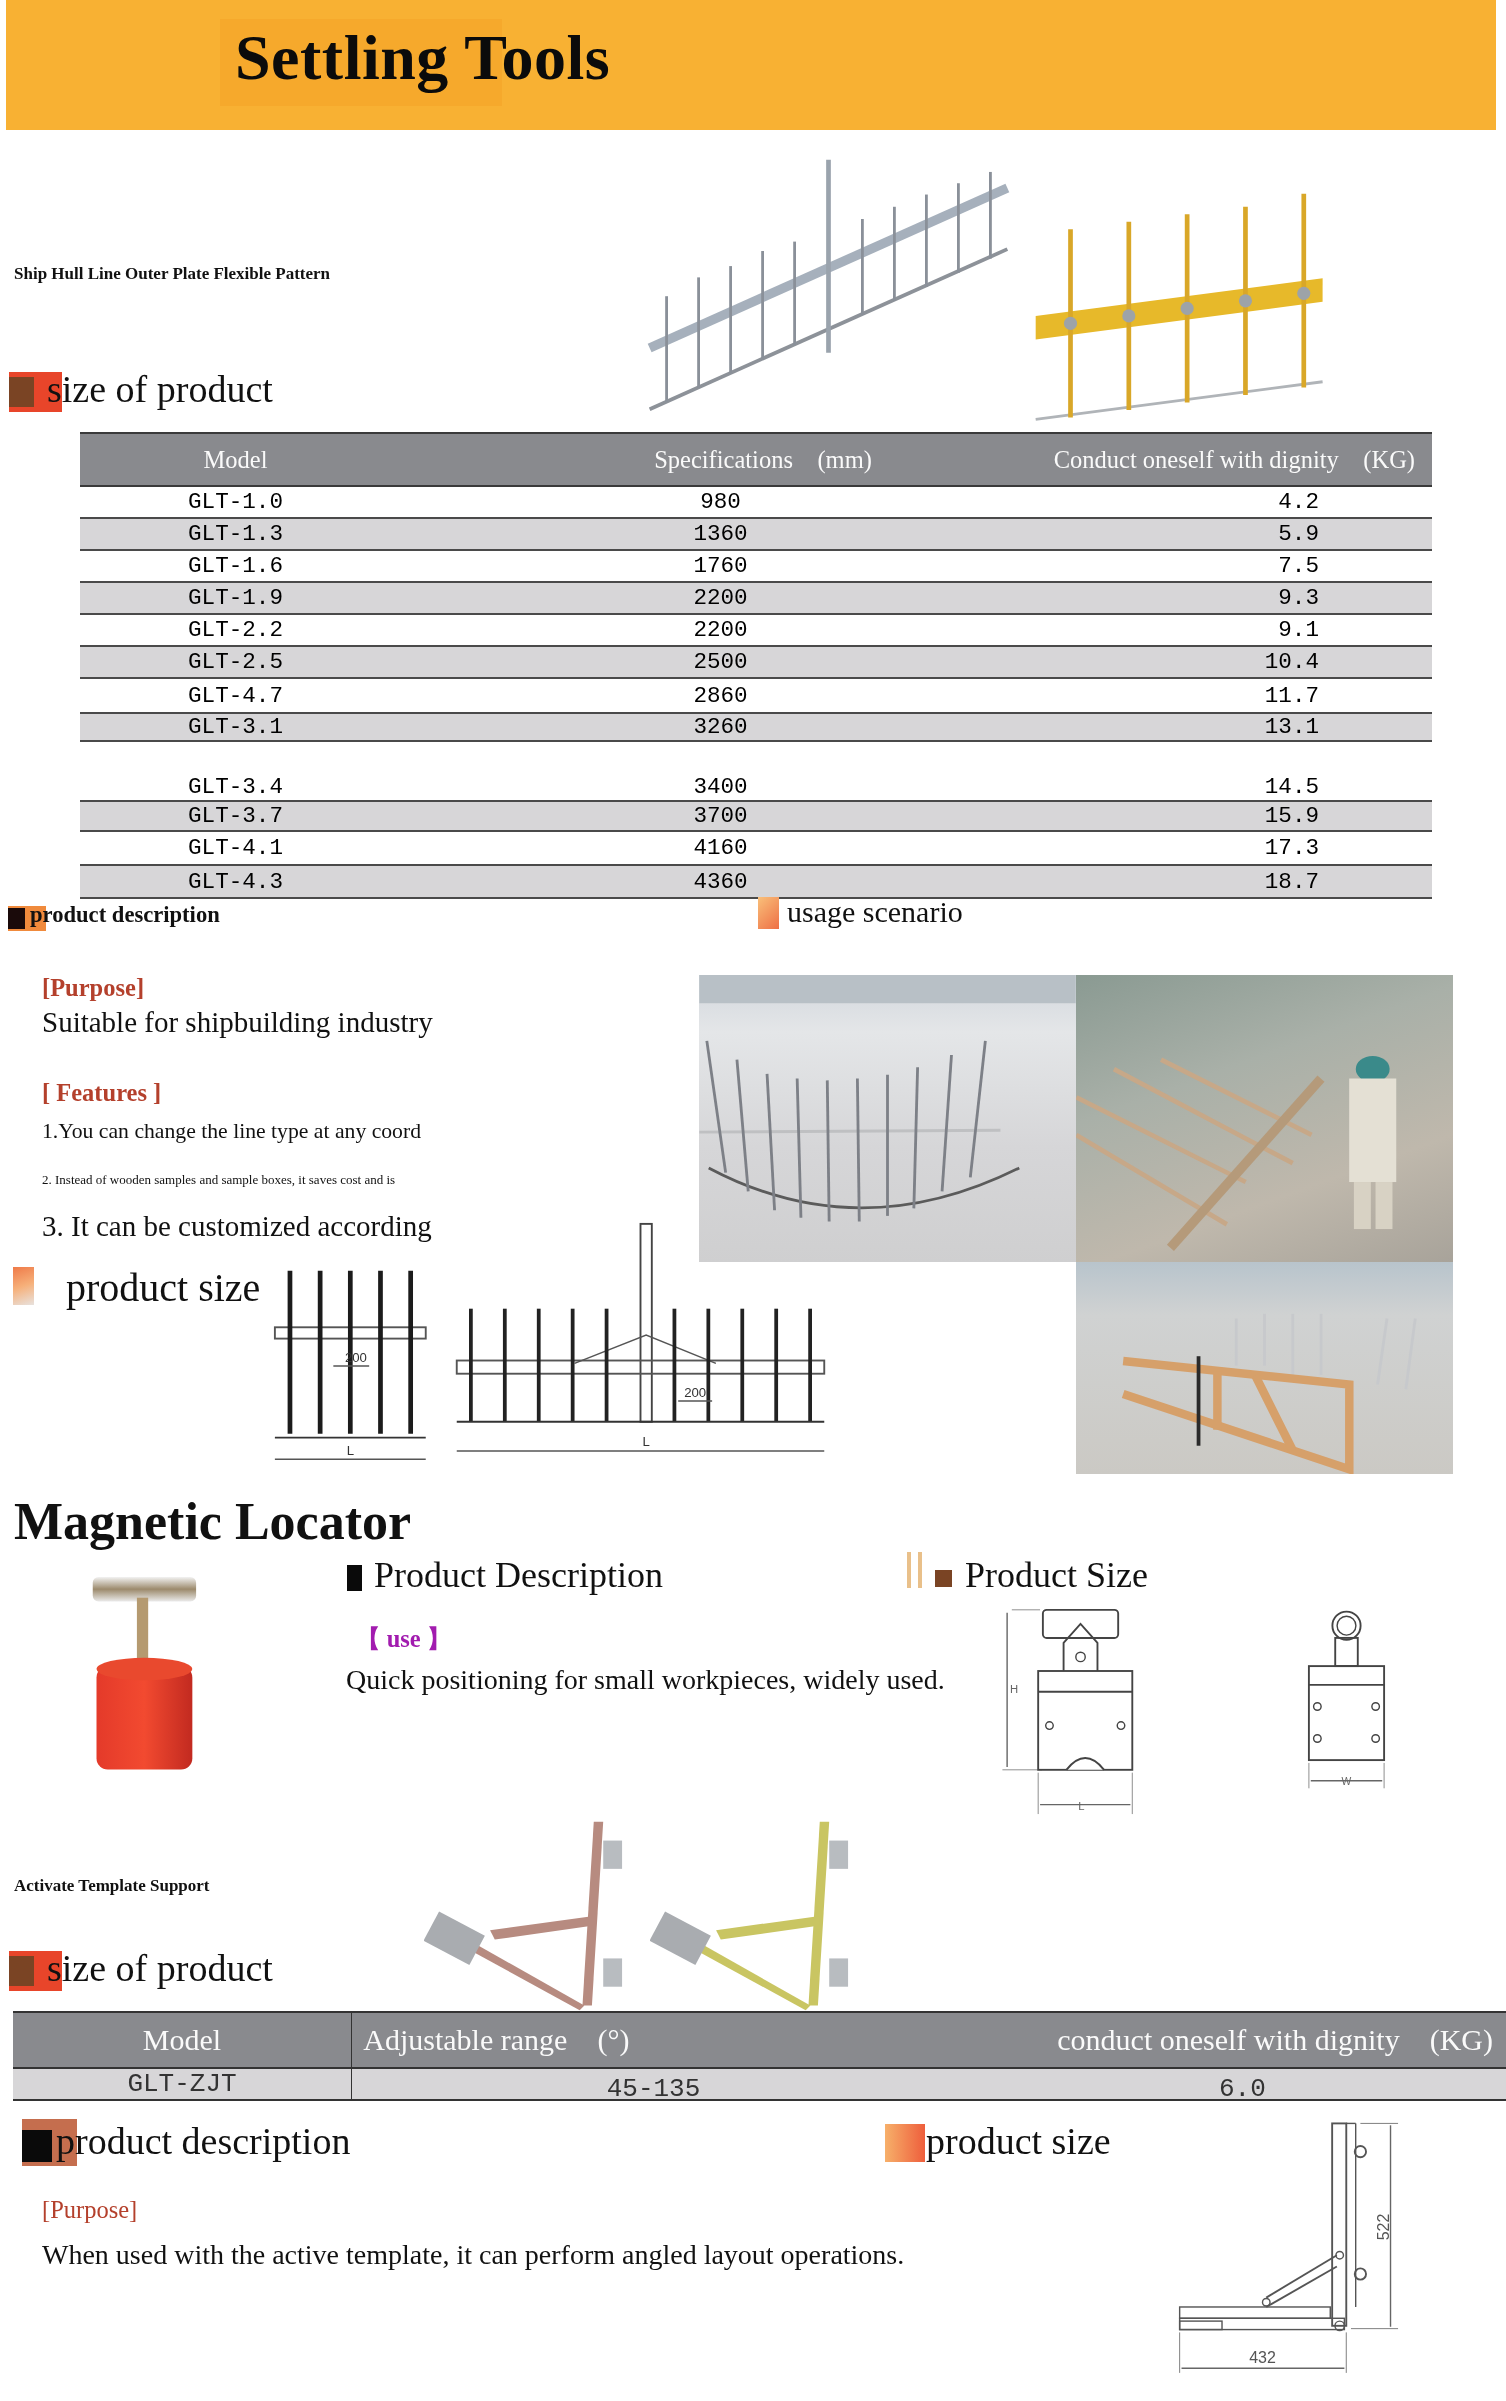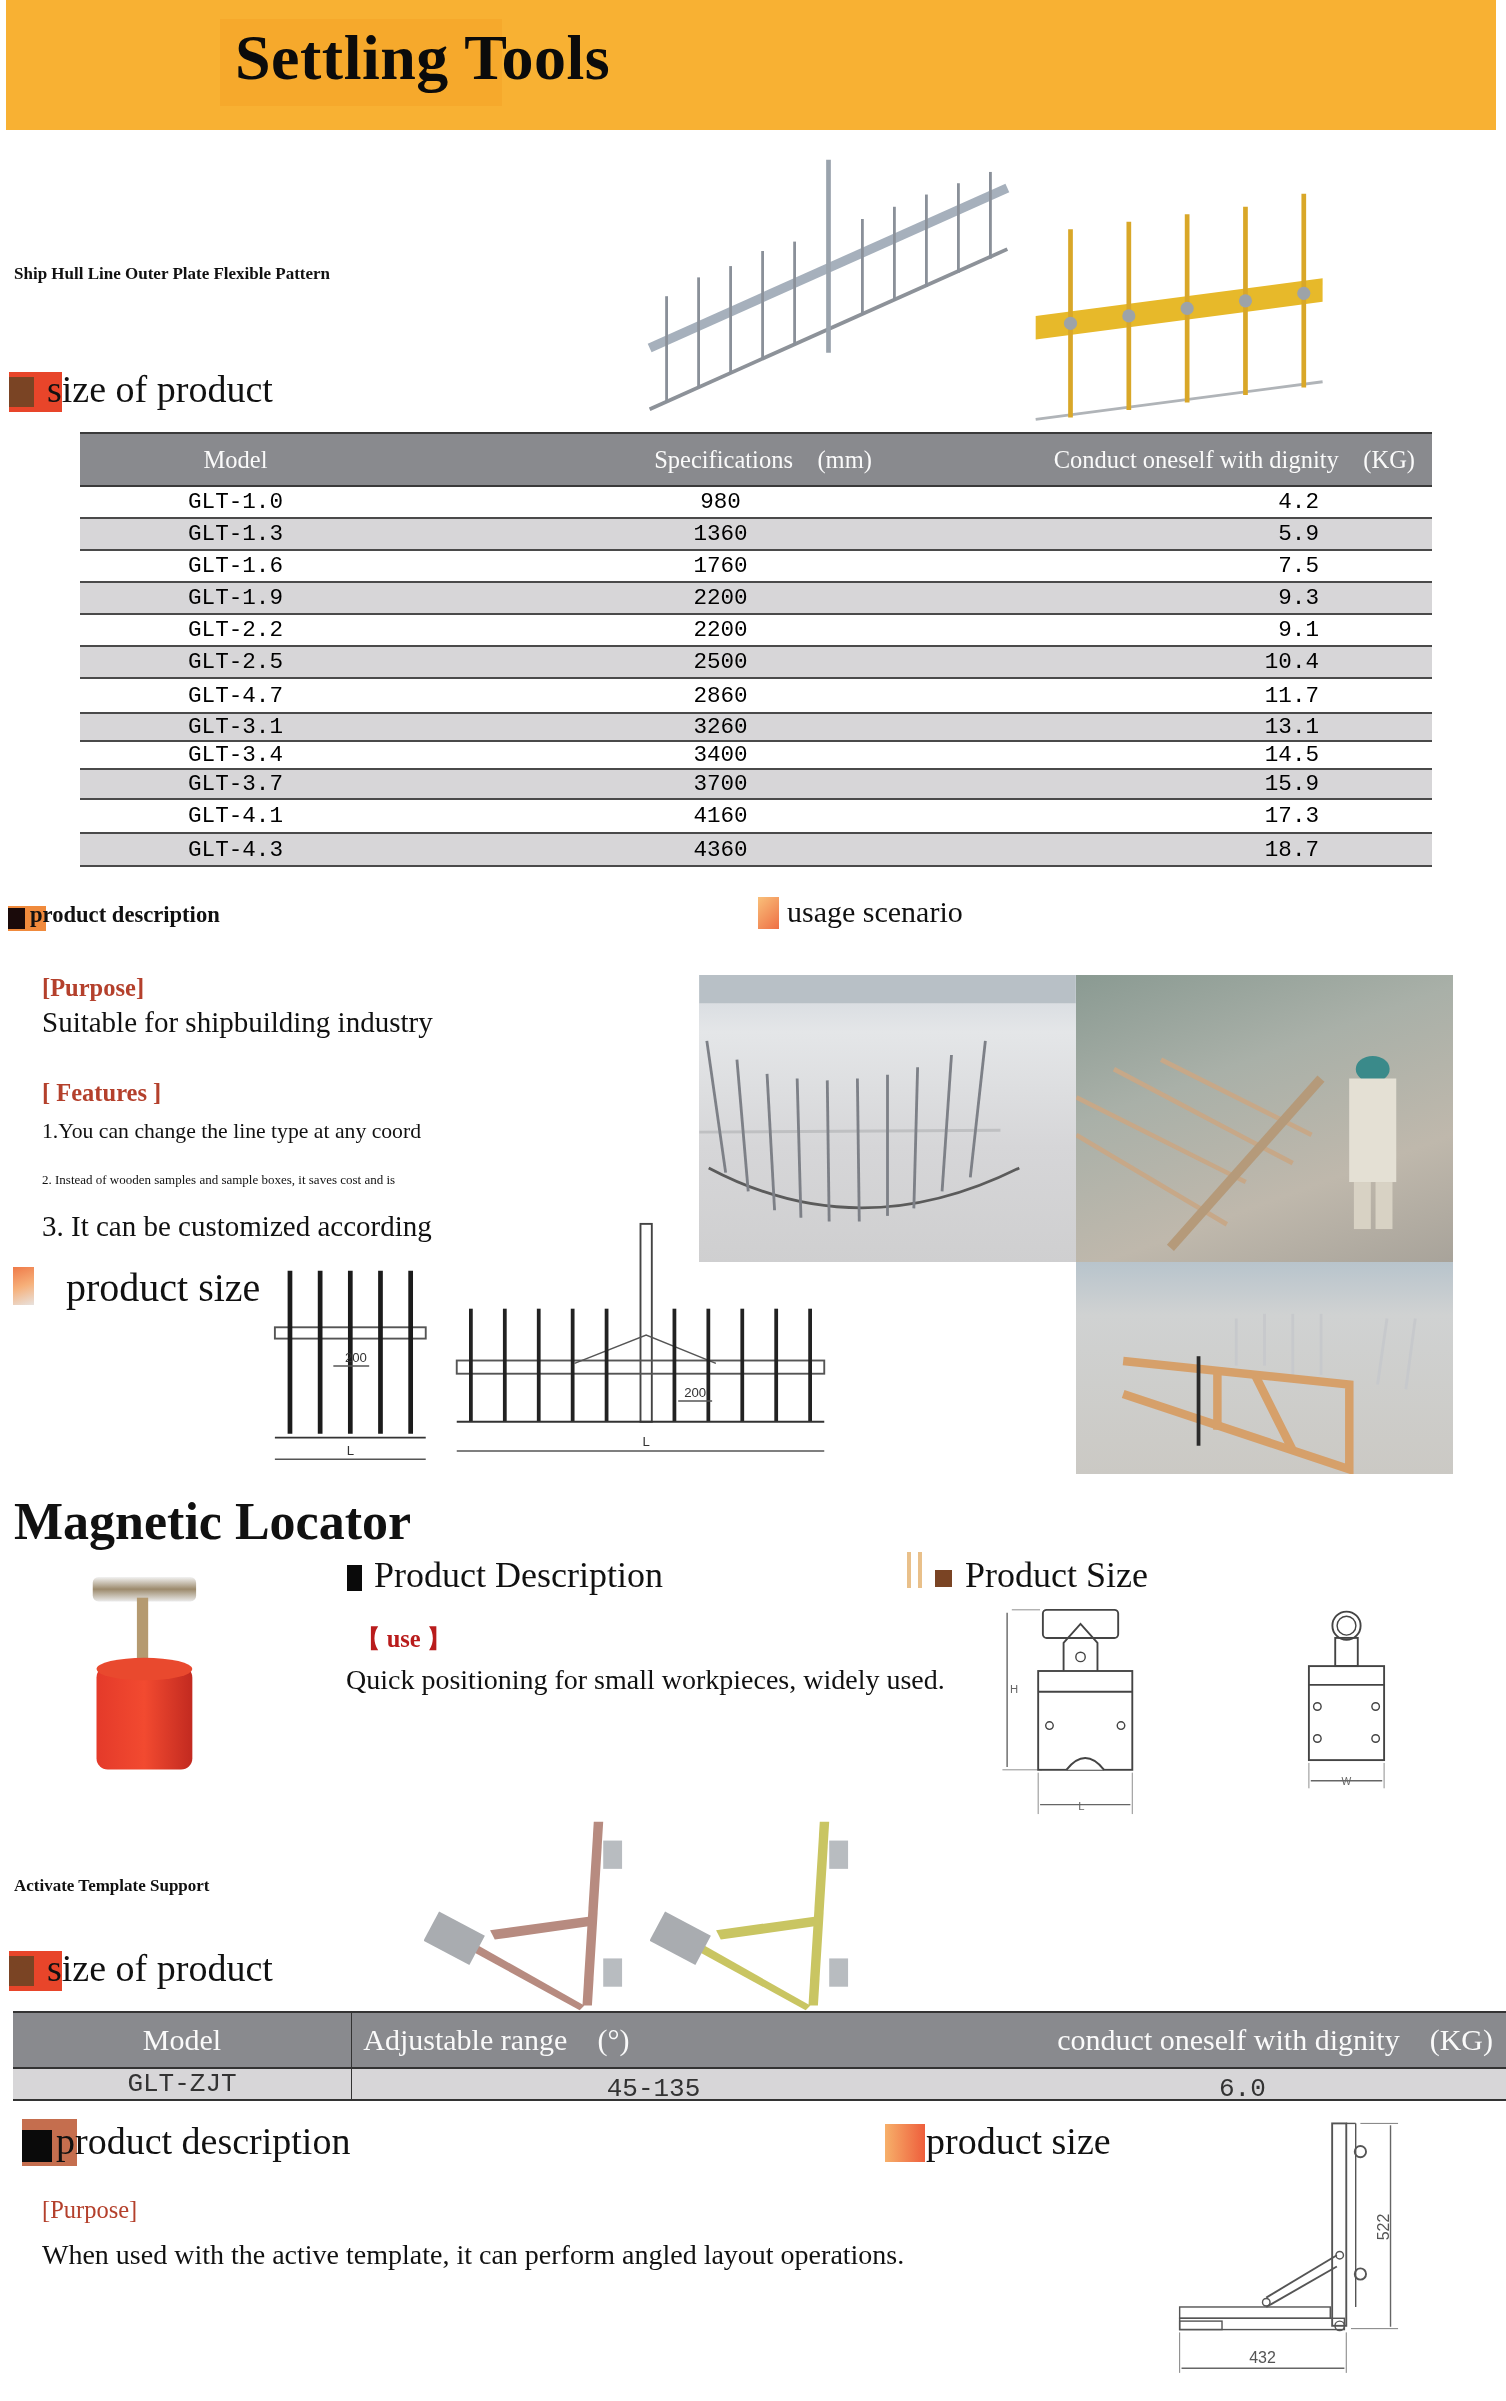--- a/index.html
+++ b/index.html
@@ -131,21 +131,21 @@
   <div class="t1-row" style="height:35px;">
       <div class="c1">GLT-4.7</div>
       <div class="c2">2860</div>
       <div class="c3">11.7</div>
     </div>
   <div class="t1-row alt" style="height:28px;">
       <div class="c1">GLT-3.1</div>
       <div class="c2">3260</div>
       <div class="c3">13.1</div>
     </div>
-  <div class="t1-row" style="height:28px;">
+  <div class="t1-row" style="height:28px;margin-top:32px;">
       <div class="c1">GLT-3.4</div>
       <div class="c2">3400</div>
       <div class="c3">14.5</div>
     </div>
   <div class="t1-row alt" style="height:30px;">
       <div class="c1">GLT-3.7</div>
       <div class="c2">3700</div>
       <div class="c3">15.9</div>
     </div>
   <div class="t1-row" style="height:34px;">
@@ -285,21 +285,21 @@
       </linearGradient>
   </defs>
   <rect x="8" y="0" width="110" height="26" rx="6" fill="url(#chrome)"></rect>
   <rect x="55" y="22" width="12" height="80" fill="#b59a70"></rect>
   <rect x="12" y="95" width="102" height="110" rx="12" fill="url(#redcyl)"></rect>
   <ellipse cx="63" cy="98" rx="51" ry="12" fill="#e9492e"></ellipse>
 </svg>
 
 <div class="abs" style="left:347px; top:1565px; width:15px; height:26px; background:#0a0a0a;"></div>
 <div class="abs" style="left:374px; top:1554px; font-size:36px;">Product Description</div>
-<div class="abs redlabel" style="left:356px; top:1622px; font-size:24.5px; font-weight:bold; color:#b91c1c;">【 use 】</div>
+<div class="abs redlabel" style="left:356px; top:1622px; font-size:24.5px; font-weight:bold; color:#a21caf;">【 use 】</div>
 <div class="abs" style="left:346px; top:1664px; font-size:28px;">Quick positioning for small workpieces, widely used.</div>
 
 <div class="abs" style="left:907px; top:1552px; width:3.8px; height:36px; background:#e9c08a;"></div>
 <div class="abs" style="left:918px; top:1552px; width:3.8px; height:36px; background:#e9c08a;"></div>
 <div class="abs" style="left:935px; top:1570px; width:17px; height:17px; background:#7a4424;"></div>
 <div class="abs" style="left:965px; top:1554px; font-size:36px;">Product Size</div>
 
 <svg class="abs" style="left:993px; top:1605px;" width="160" height="212" viewBox="0 0 170 225">
   <line x1="20" y1="5" x2="50" y2="5" stroke="#888" stroke-width="1"></line>
   <line x1="10" y1="175" x2="52" y2="175" stroke="#888" stroke-width="1"></line>

